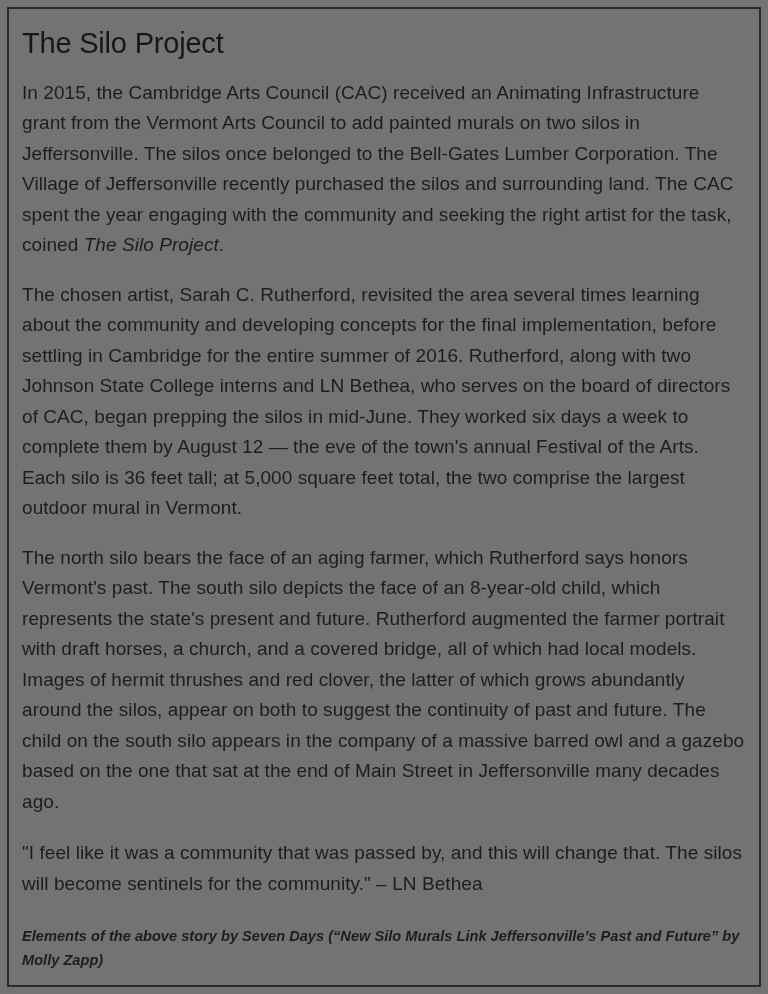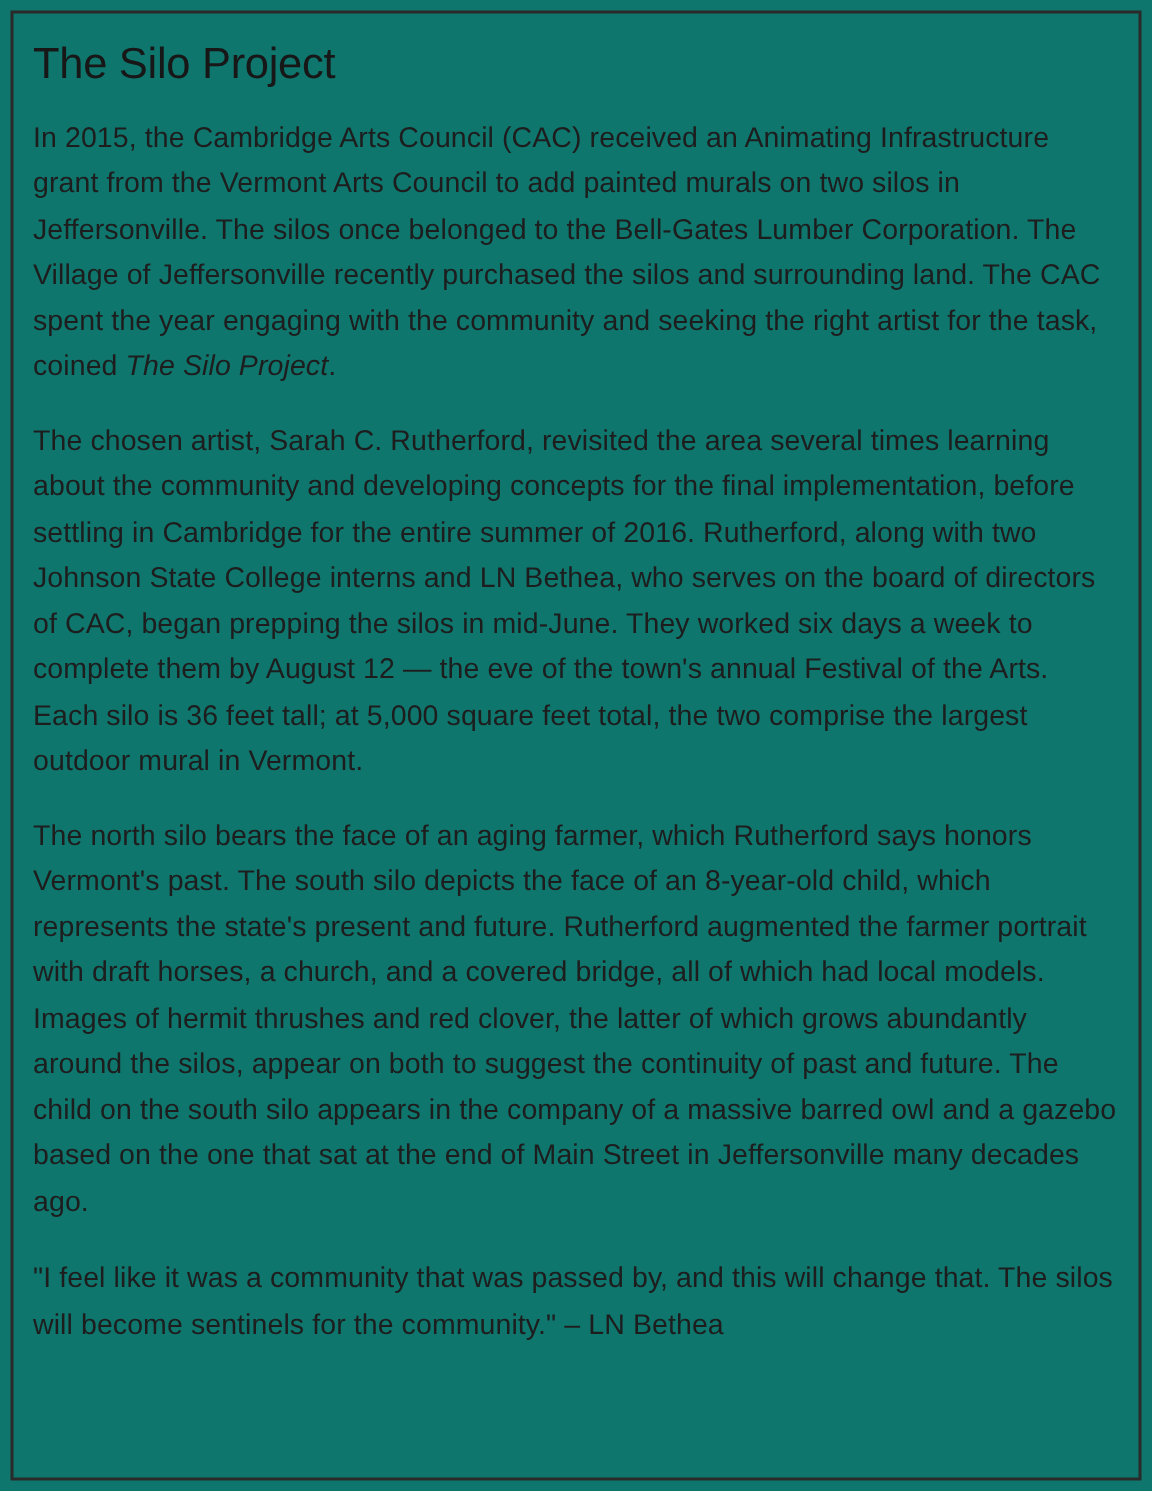--- a/index.html
+++ b/index.html
@@ -12,21 +12,21 @@
     height: 994px;
     font-family: "Liberation Sans", sans-serif;
     color: #1b1b1b;
     overflow: hidden;
   }
   .page {
     position: relative;
     width: 768px;
     height: 994px;
     box-sizing: border-box;
-    background: #0f766e;
+    background: #737373;
   }
   .border-frame {
     position: absolute;
     left: 7px;
     top: 7px;
     right: 7px;
     bottom: 7px;
     border: 2px solid #2a2a2a;
     box-sizing: border-box;
     pointer-events: none;
@@ -96,13 +96,14 @@
 
     <p class="para">
       <span>The north silo bears the face of an aging farmer, which Rutherford says honors Vermont's past. The south silo depicts the face of an 8-year-old child, which represents the state's present and future. Rutherford augmented the farmer portrait with draft horses, a church, and a covered bridge, all of which had local models. Images of hermit thrushes and red clover, the latter of which grows abundantly around the silos, appear on both to suggest the continuity of past and future. The child on the south silo appears in the company of a massive barred owl and a gazebo based on the one that sat at the end of Main Street in Jeffersonville many decades ago.</span>
     </p>
 
     <p class="para quote-para">
       <span>"I feel like it was a community that was passed by, and this will change that. The silos will become sentinels for the community." – LN Bethea</span>
     </p>
   </div>
 
+  <div class="footer-note">Elements of the above story by Seven Days (“New Silo Murals Link Jeffersonville’s Past and Future” by Molly Zapp)</div>
 </div>
 
 </body></html>

